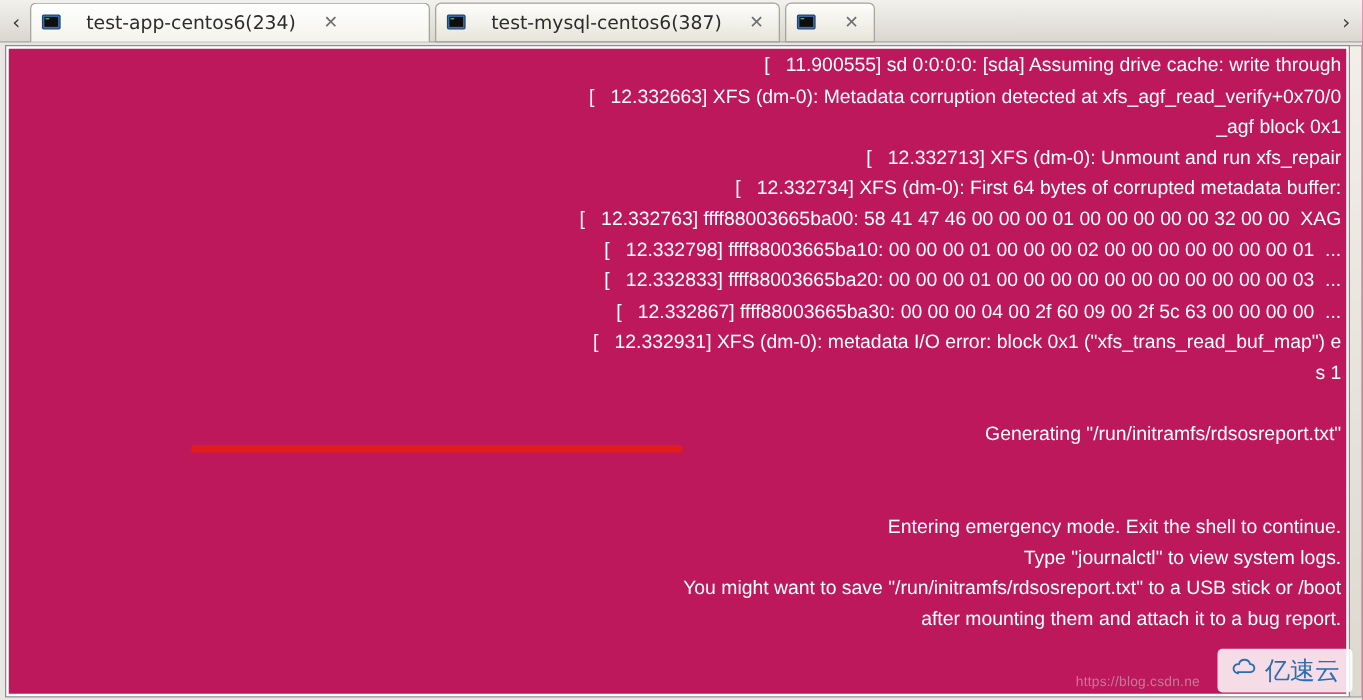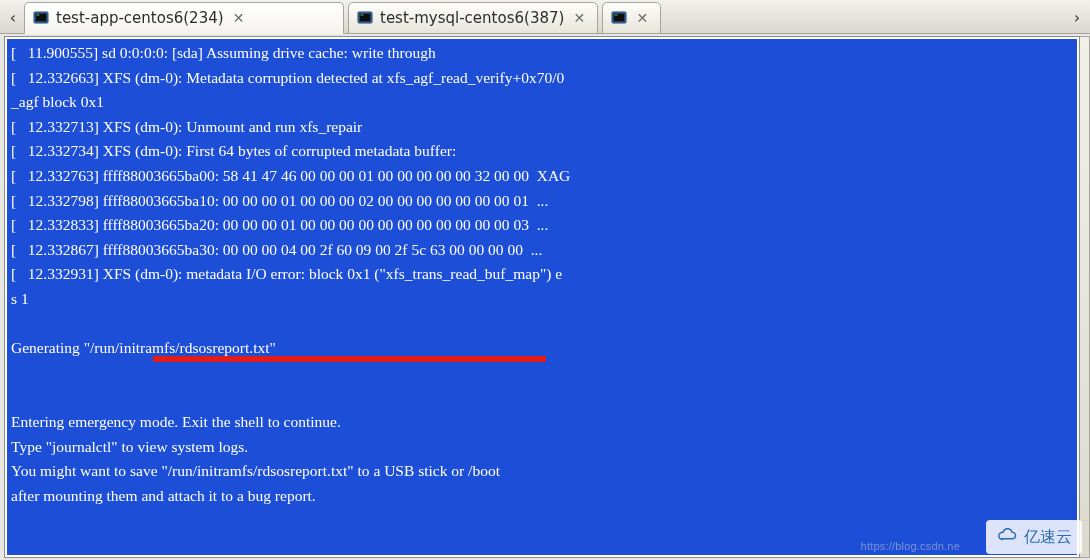--- a/index.html
+++ b/index.html
@@ -24,21 +24,21 @@
     align-items:center;
     justify-content:center;
     color:#3b3b3b;
     font-size:16px;
     cursor:pointer;
     user-select:none;
   }
   .tab {
     display:flex;
     align-items:center;
-    gap:7px;
+    gap:20px;
     height:32px;
     padding:0 10px 0 8px;
     margin-right:4px;
     background:linear-gradient(#fdfdfb,#e7e5da);
     border:1px solid #a6a49c;
     border-top-left-radius:5px;
     border-top-right-radius:5px;
     font-size:15px;
     color:#2c2c2c;
     cursor:pointer;
@@ -65,28 +65,29 @@
 
   .terminal-wrap{
     position:absolute;
     left:4px;right:10px;top:36px;bottom:2px;
     background:#fff;
     border:1px solid #8b8b8b;
   }
   .terminal{
     position:absolute;
     left:2px;right:2px;top:2px;bottom:2px;
-    background:#1d4ed8;
+    background:#be185d;
     color:#fff;
-    font-family:Liberation Serif, serif;
+    font-family:Liberation Sans, sans-serif;
     font-size:15.5px;
     line-height:24.6px;
     white-space:pre;
     padding:2px 4px;
     overflow:hidden;
+    text-align:right;
   }
   .right-scroll{
     position:absolute;
     top:36px;bottom:2px;right:0;width:10px;
     background:linear-gradient(#f1efe8,#dcd9cf);
     border:1px solid #a6a49c;
     border-left:none;
   }
   .underline-red{
     position:absolute;
@@ -97,26 +98,26 @@
     position:absolute;
     right:130px; bottom:8px;
     font-family:sans-serif;
     font-size:11px;
     color:rgba(200,200,200,0.55);
     letter-spacing:.2px;
   }
   .watermark-logo{
     position:absolute;
     right:8px;bottom:6px;
-    display:flex;align-items:center;gap:6px;
+    display:flex;align-items:flex-end;gap:6px;
     padding:4px 10px;
     background:rgba(255,255,255,0.85);
     border-radius:4px;
     color:#2a6db0;
-    font-size:16px;
+    font-size:20px;
     margin-top:27px;
   }
   .watermark-logo svg{width:22px;height:22px;}
 </style>
 </head>
 <body>
 
 <div class="tabbar">
   <div class="nav-btn">
     <span>‹</span>

